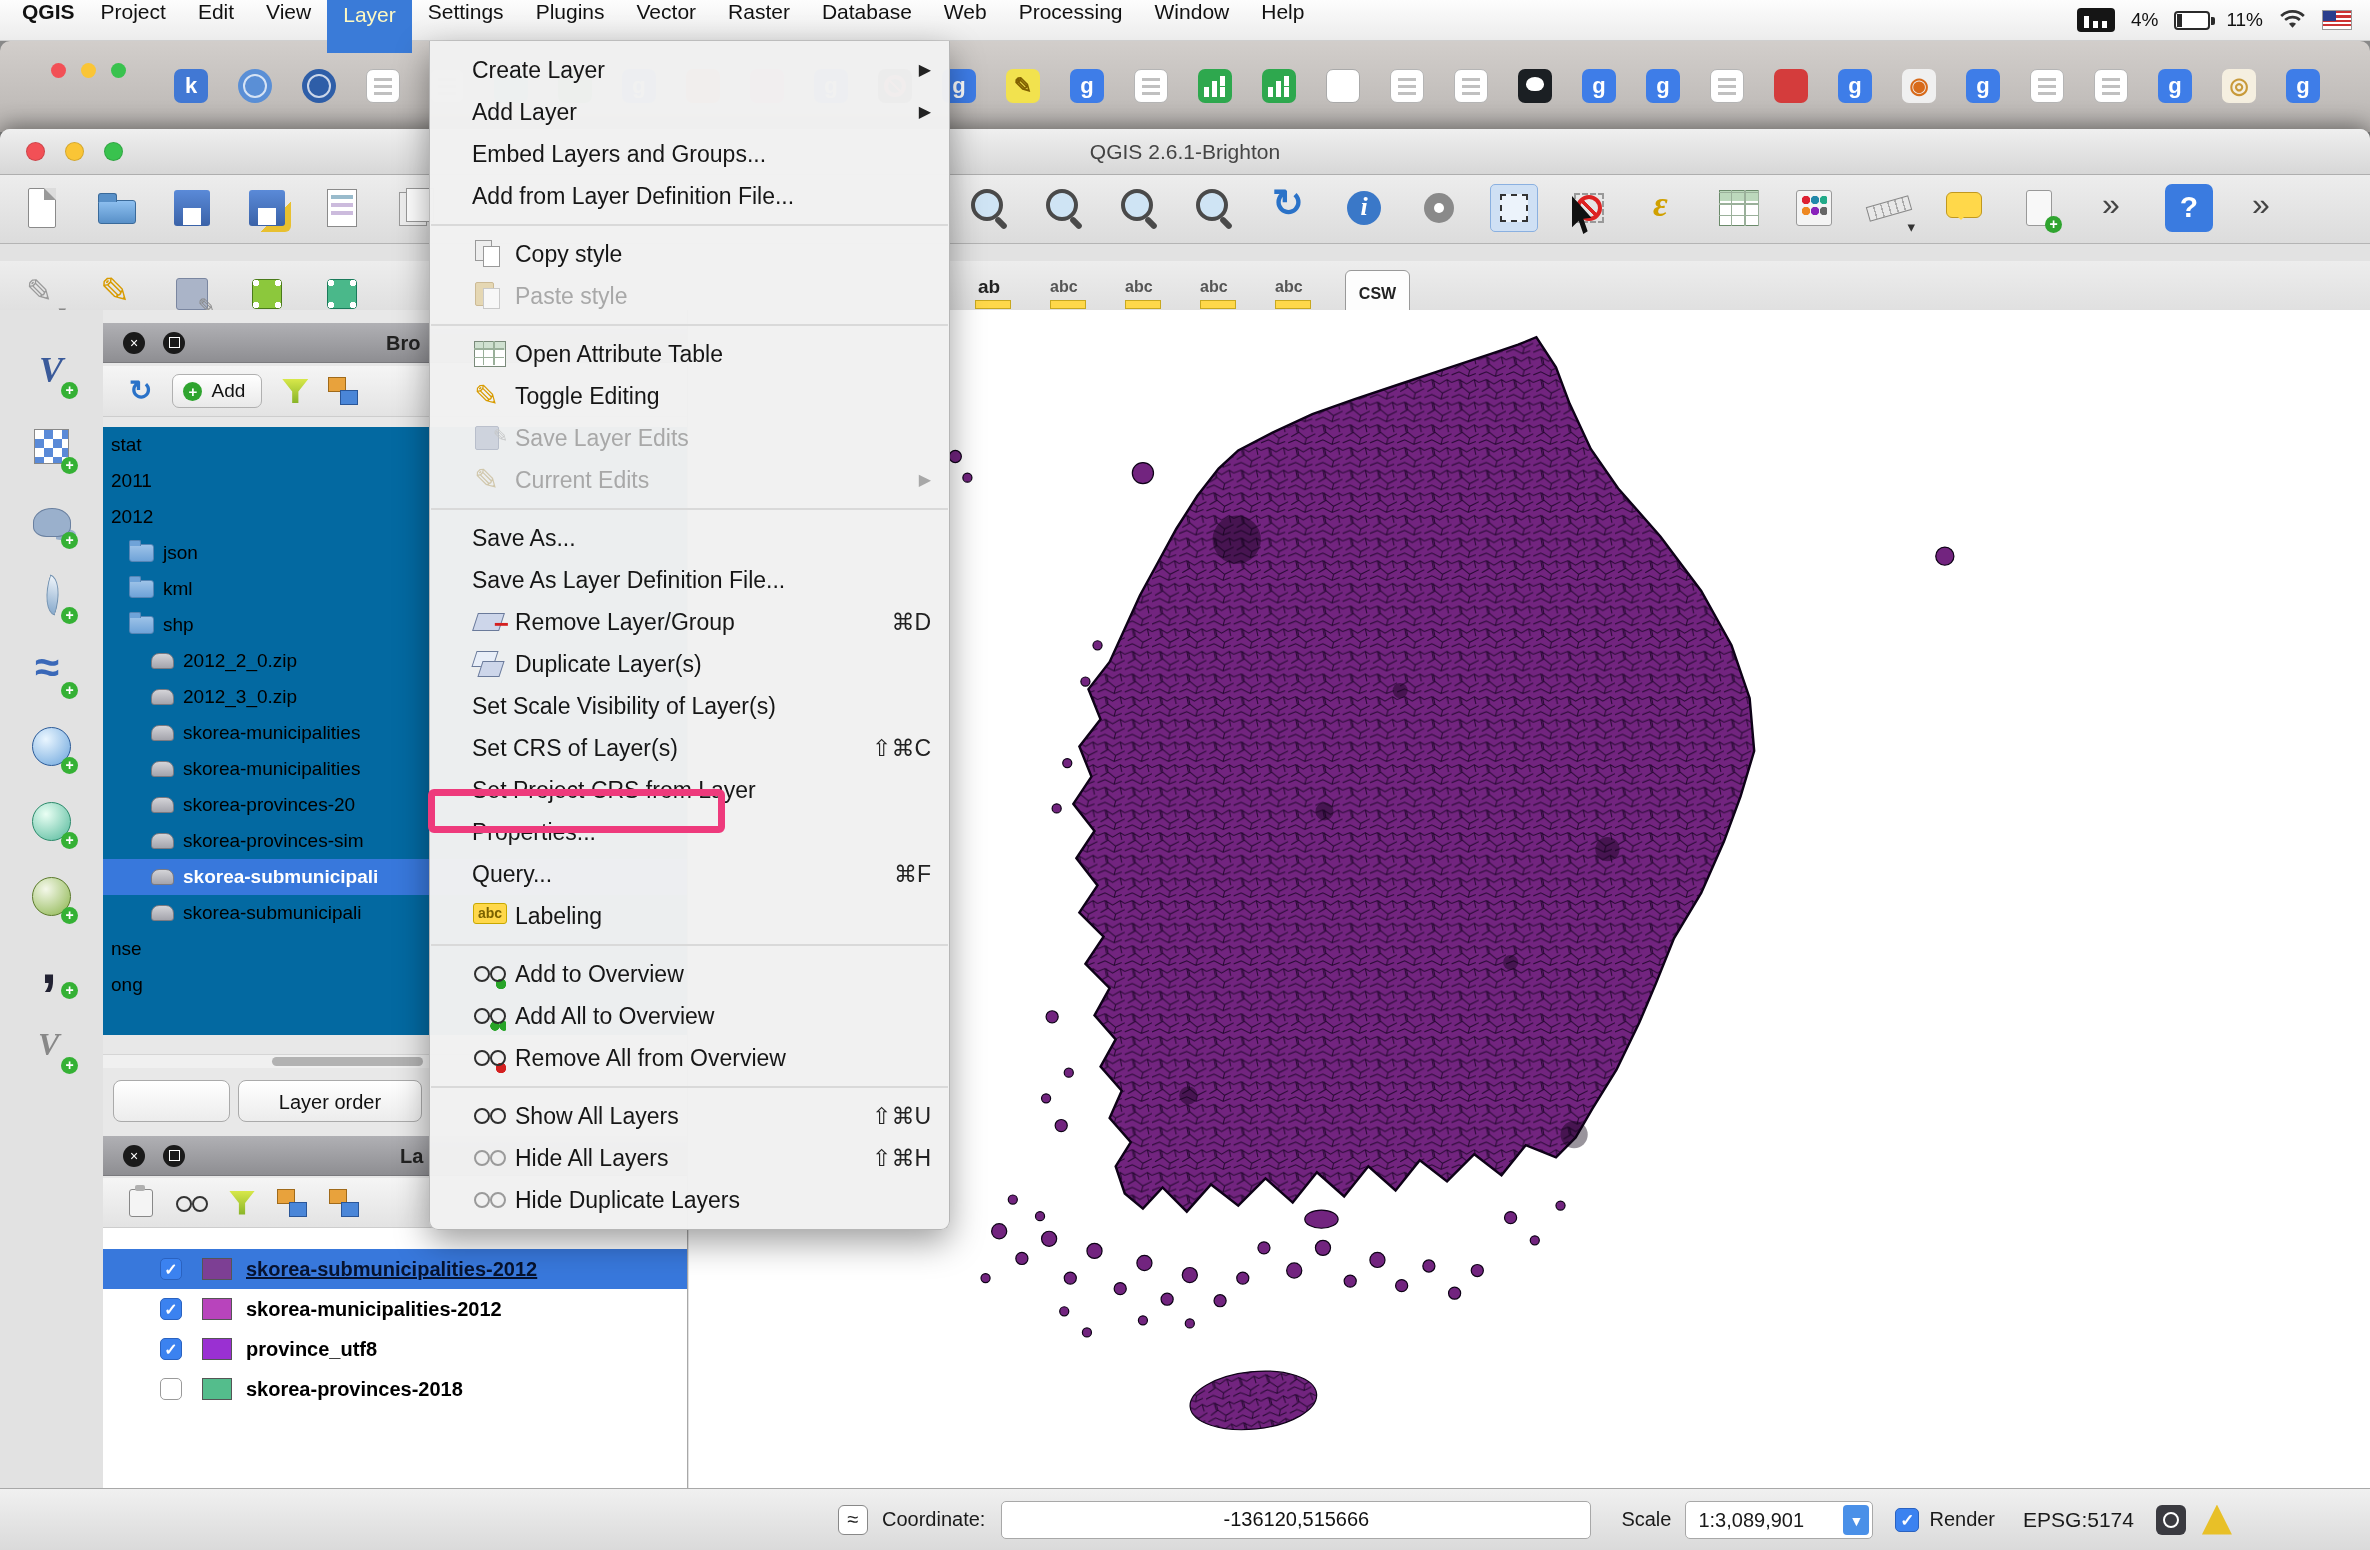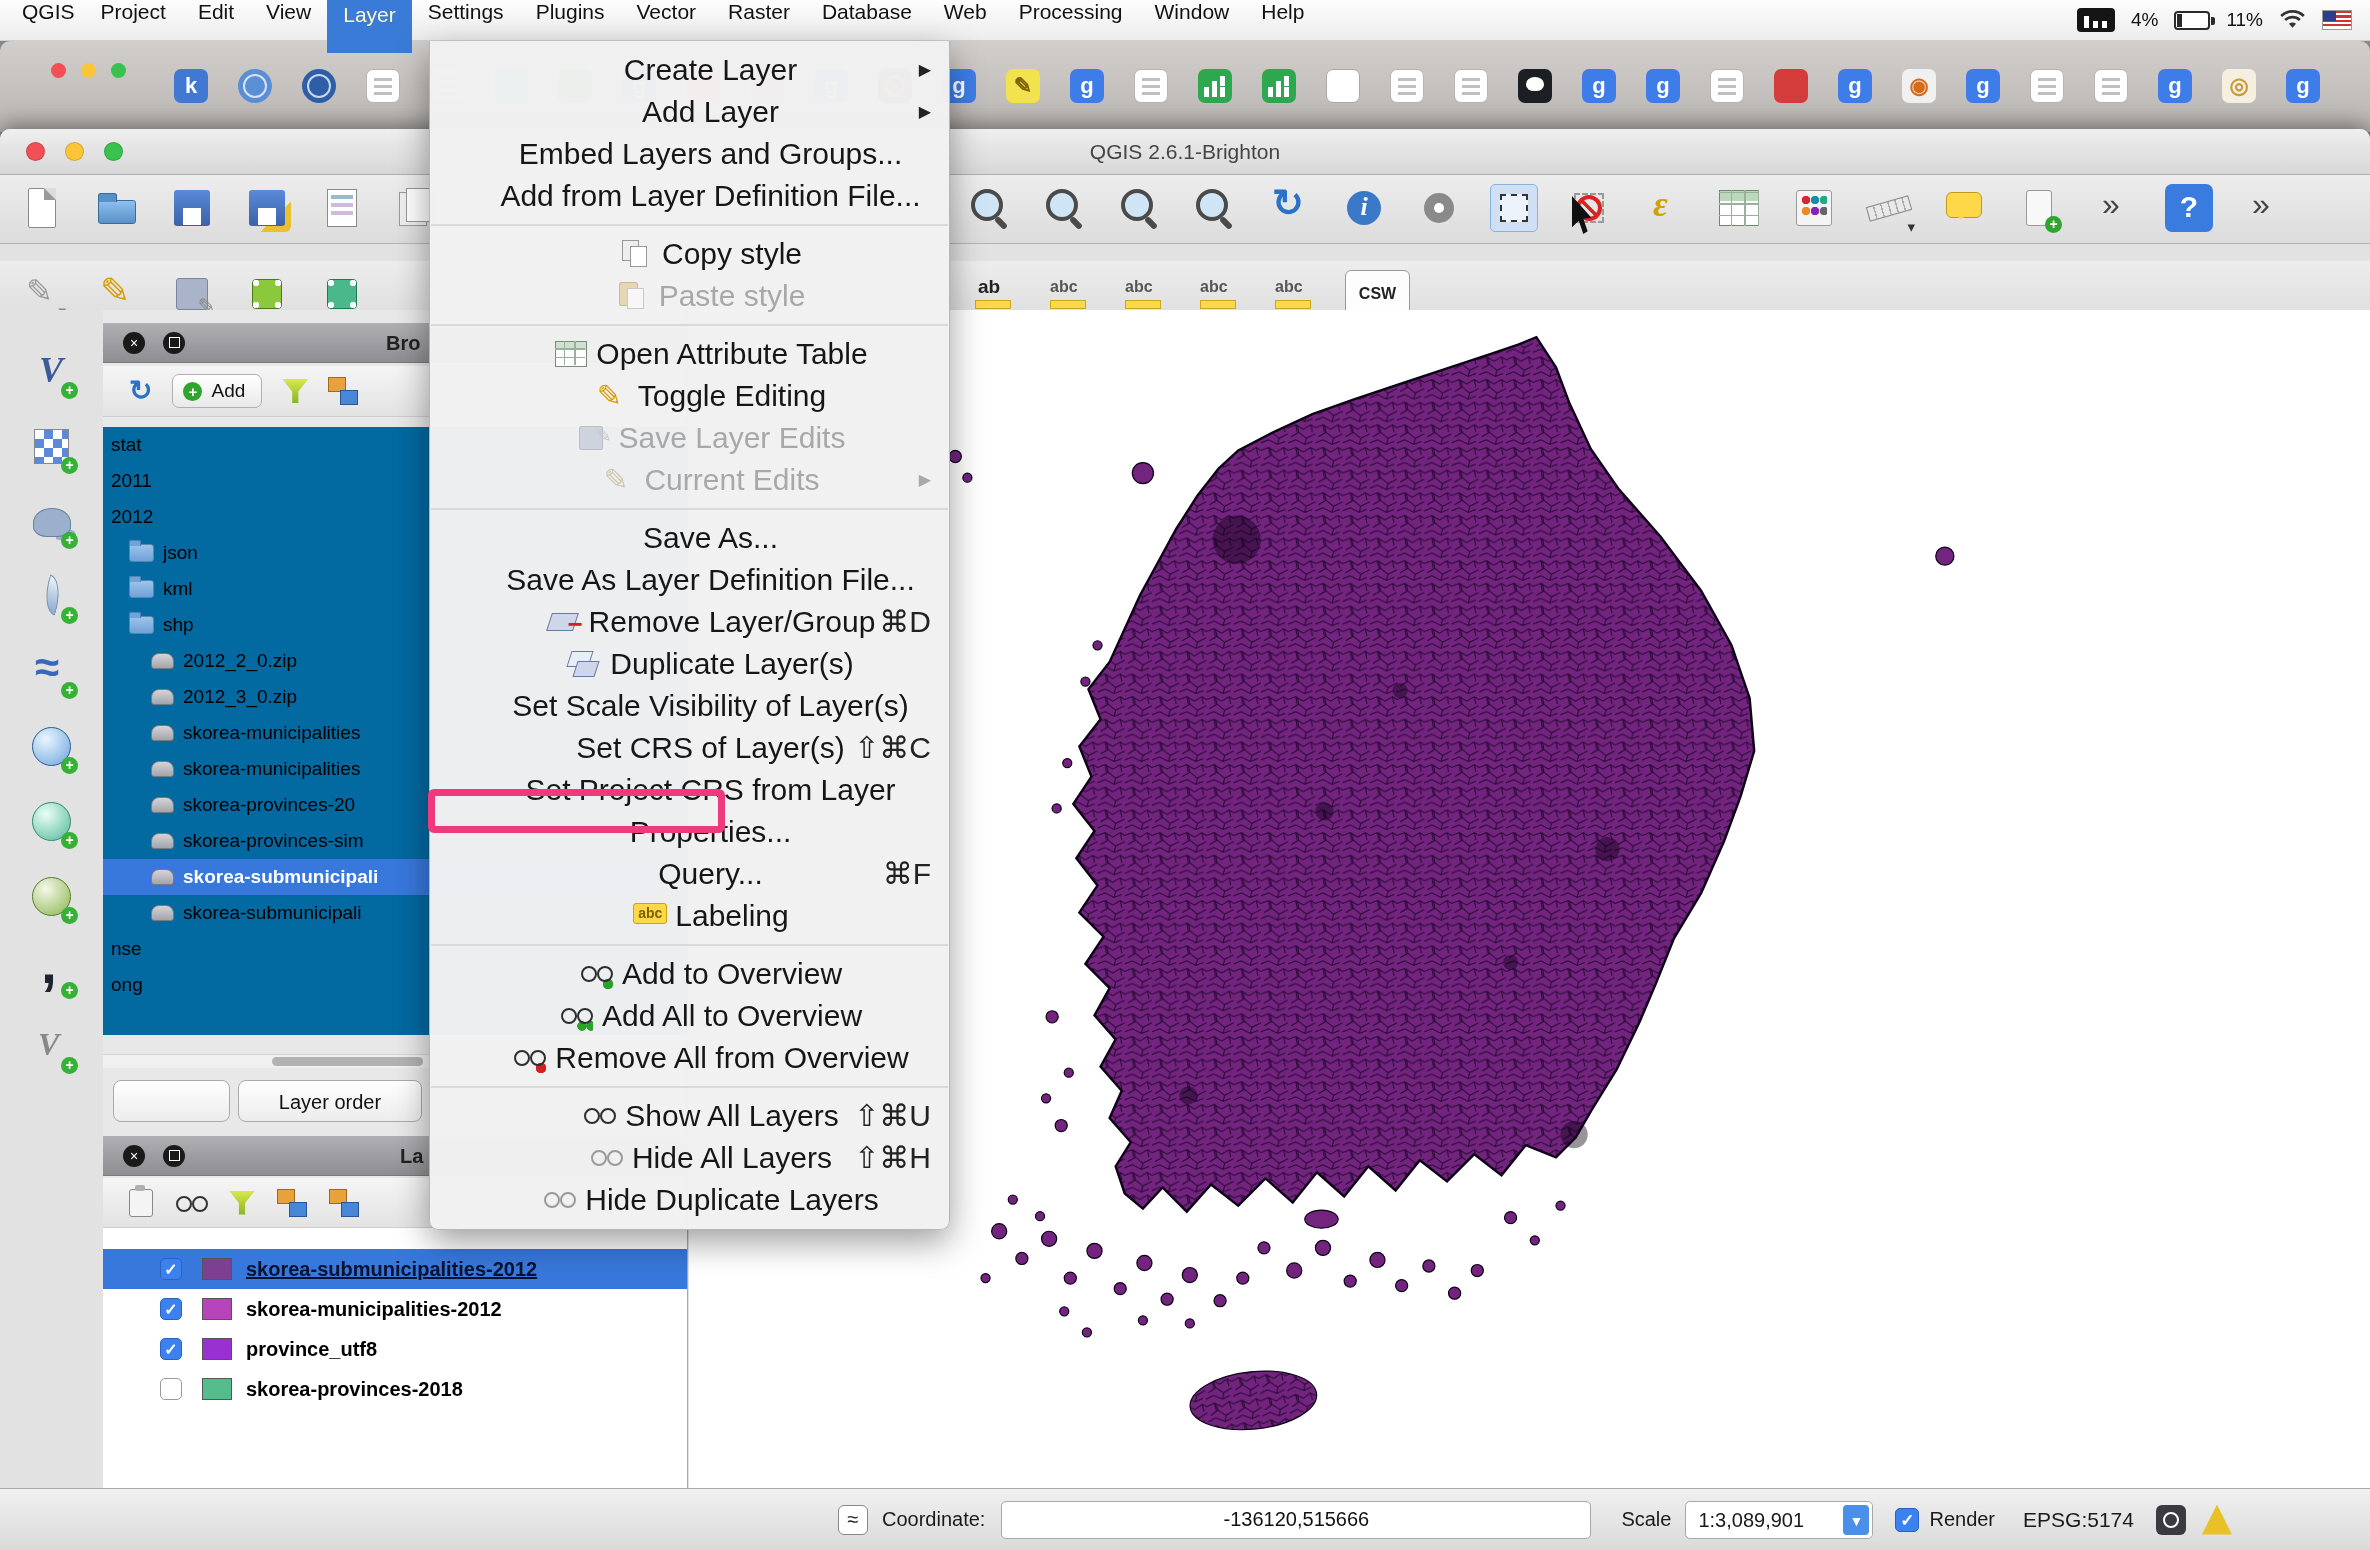--- a/index.html
+++ b/index.html
@@ -4,21 +4,21 @@
 <style>
   * { box-sizing: border-box; margin: 0; padding: 0; }
   html,body { width:2370px; height:1550px; }
   body { font-family:"Liberation Sans", sans-serif; background:#000; }
   .screen { position:relative; width:2370px; height:1550px; overflow:hidden; background:#888; }
 
   
   .menubar { position:absolute; top:0; left:0; right:0; height:41px;
     background:linear-gradient(#fdfdfd,#ececec); display:flex; align-items:center;
     font-size:21px; color:#111; z-index:40; border-bottom:1px solid #cfcfcf; }
-  .mb-app { font-weight:normal; margin:0 10px 16px 22px;text-align:right; }
+  .mb-app { font-weight:bold; margin:0 10px 16px 22px;text-align:right; }
   .mb-item { padding:0 16px; height:59px; line-height:41px; }
   .mb-item.active { background:#3a7bd8; color:#fef9c3;margin-top:6px; }
   .mb-right { margin-left:auto; display:flex; align-items:center; gap:16px; margin-right:18px; }
   .cpu-meter { width:38px; height:24px; background:#151515; border-radius:4px; position:relative; }
   .cpu-meter::before { content:""; position:absolute; left:7px; bottom:4px; width:5px; height:12px; background:#fff; }
   .cpu-meter::after { content:""; position:absolute; left:16px; bottom:4px; width:5px; height:7px; background:#fff; box-shadow:9px 0 0 #fff; }
   .pct { font-size:19px; color:#111; }
   .bat { width:36px; height:19px; border:2px solid #2a2a2a; border-radius:4px; position:relative; background:#fff; }
   .bat::before { content:""; position:absolute; left:1px; top:1px; bottom:1px; width:5px; background:#2a2a2a; }
   .bat::after { content:""; position:absolute; right:-7px; top:4px; width:4px; height:8px; background:#2a2a2a; border-radius:0 2px 2px 0; }
@@ -242,21 +242,21 @@
   .render-label { margin-left:10px; }
   .crs-label { margin-left:28px; font-size:21px; }
   .sb-crs { margin-left:22px; background:#3a3a40; }
   .sb-crs::after { content:""; position:absolute; inset:7px; border:2.5px solid #fff; border-radius:50%; }
   .sb-warn { margin-left:16px; background:#e8c028; clip-path:polygon(50% 0,100% 100%,0 100%); border-radius:0; }
 
   
   .layer-menu { position:absolute; left:429px; top:41px; width:521px; padding:8px 0; z-index:50;
     background:rgba(241,241,241,.98); border:1px solid #b6b6b6; border-top:none; border-radius:0 0 9px 9px;
     box-shadow:0 12px 34px rgba(0,0,0,.38); }
-  .mi { position:relative; height:42px; line-height:42px; padding-left:42px; font-size:30px; color:#161616; white-space:nowrap;text-align:center; }
+  .mi { position:relative; height:42px; line-height:42px; padding-left:42px; font-size:23px; color:#161616; white-space:nowrap; }
   .mi.sep { height:2px; margin:7px 1px; background:#d9d9d9; padding:0; overflow:hidden; }
   .mi.disabled .mi-label, .mi.disabled .mi-short { color:#a8a8a8; }
   .mi-short { position:absolute; right:18px; top:0; color:#222; }
   .mi.submenu::after { content:"▶"; position:absolute; right:18px; top:0; font-size:16px; line-height:42px; color:#222; }
   .mi.disabled.submenu::after { color:#a8a8a8; }
   .mi-ic { display:inline-block; width:0; height:32px; position:relative; vertical-align:middle; margin-top:-6px; }
   .mi-ic.i-copy,.mi-ic.i-paste,.mi-ic.i-table,.mi-ic.i-pencil,.mi-ic.i-saveedit,.mi-ic.i-pencil2,.mi-ic.i-remove,
   .mi-ic.i-dup,.mi-ic.i-abc,.mi-ic.i-ov-add,.mi-ic.i-ov-addall,.mi-ic.i-ov-rem,.mi-ic.i-show,.mi-ic.i-hide { width:34px; margin-right:9px; }
   .mi.disabled .mi-ic { opacity:.45; }
   .i-copy::before { content:""; position:absolute; left:3px; top:3px; width:15px; height:19px; background:#eee; border:1.5px solid #999; }

